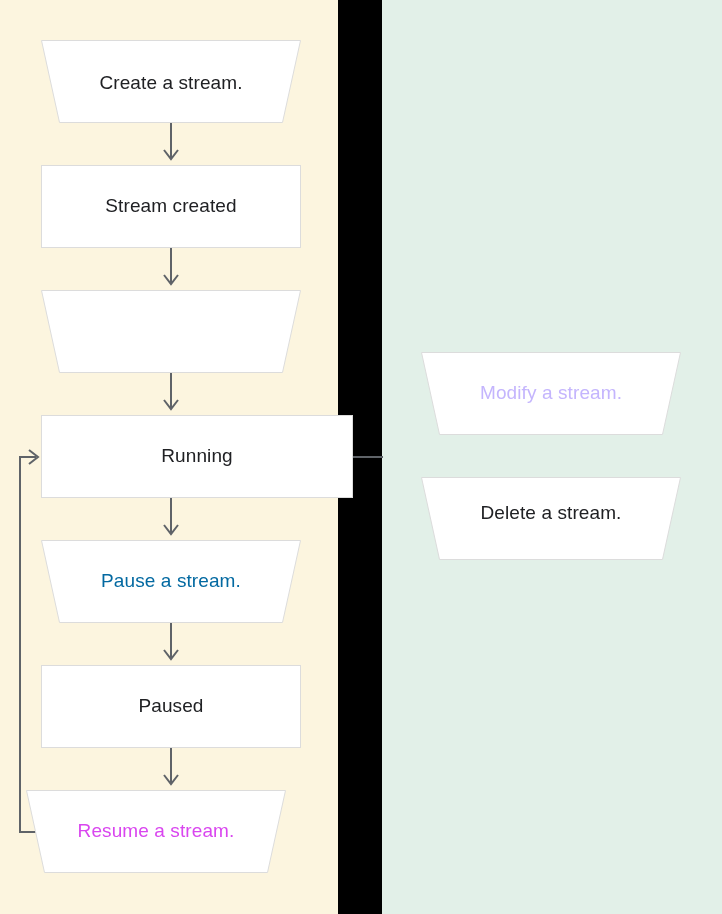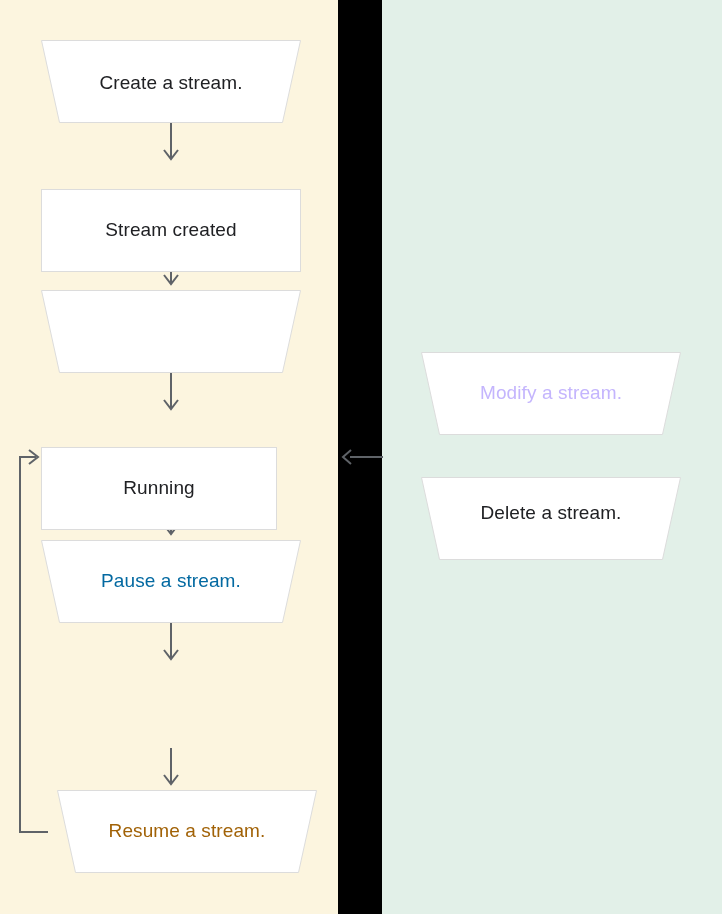--- a/index.html
+++ b/index.html
@@ -134,43 +134,46 @@
     </g>
   </svg>
 
   <div class="node trap" style="left: 41px; top: 40px; width: 260px; height: 86px; color: rgb(32, 33, 36);">
     <svg width="260" height="83" viewBox="0 0 260 83">
       <polygon points="0.5,0.5 259.5,0.5 241.5,82.5 18.5,82.5" fill="#FFFFFF" stroke="#DCDCDC" stroke-width="1"></polygon>
     </svg>
     <span class="trap-label">Create a stream.</span>
   </div>
 
-  <div class="node rect" style="left: 41px; top: 165px; width: 260px; height: 83px; background: rgb(255, 255, 255); border-color: rgb(220, 220, 220); color: rgb(32, 33, 36); margin-top: 24px;">
+  <div class="node rect" style="left: 41px; top: 165px; width: 260px; height: 83px; background: rgb(255, 255, 255); border-color: rgb(220, 220, 220); color: rgb(32, 33, 36);">
     <span>Stream created</span>
   </div>
 
   <div class="node trap" style="left: 41px; top: 290px; width: 260px; height: 83px; color: rgb(32, 33, 36);">
     <svg width="260" height="83" viewBox="0 0 260 83">
       <polygon points="0.5,0.5 259.5,0.5 241.5,82.5 18.5,82.5" fill="#FFFFFF" stroke="#DCDCDC" stroke-width="1"></polygon>
     </svg>
   </div>
 
-  <div class="node rect" style="left: 41px; top: 415px; width: 236px; height: 83px; background: rgb(255, 255, 255); border-color: rgb(220, 220, 220); color: rgb(32, 33, 36); margin-top: 32px;">
+  <div class="node rect" style="left: 41px; top: 415px; width: 312px; height: 83px; background: rgb(255, 255, 255); border-color: rgb(220, 220, 220); color: rgb(32, 33, 36);">
     <span>Running</span>
   </div>
 
   <div class="node trap" style="left: 41px; top: 540px; width: 260px; height: 83px; color: #0369a1;">
     <svg width="260" height="83" viewBox="0 0 260 83">
       <polygon points="0.5,0.5 259.5,0.5 241.5,82.5 18.5,82.5" fill="#FFFFFF" stroke="#DCDCDC" stroke-width="1"></polygon>
     </svg>
     <span class="trap-label">Pause a stream.</span>
   </div>
 
+  <div class="node rect" style="left: 41px; top: 665px; width: 260px; height: 83px; background: rgb(255, 255, 255); border-color: rgb(220, 220, 220); color: rgb(32, 33, 36);">
+    <span>Paused</span>
+  </div>
 
-  <div class="node trap" style="left: 57px; top: 790px; width: 260px; height: 83px; color: #a16207;">
+  <div class="node trap" style="left: 26px; top: 790px; width: 260px; height: 83px; color: #d946ef;">
     <svg width="260" height="83" viewBox="0 0 260 83">
       <polygon points="0.5,0.5 259.5,0.5 241.5,82.5 18.5,82.5" fill="#FFFFFF" stroke="#DCDCDC" stroke-width="1"></polygon>
     </svg>
     <span class="trap-label">Resume a stream.</span>
   </div>
 
   <div class="node trap" style="left: 421px; top: 352px; width: 260px; height: 83px; color: #c4b5fd;">
     <svg width="260" height="83" viewBox="0 0 260 83">
       <polygon points="0.5,0.5 259.5,0.5 241.5,82.5 18.5,82.5" fill="#FFFFFF" stroke="#DCDCDC" stroke-width="1"></polygon>
     </svg>

